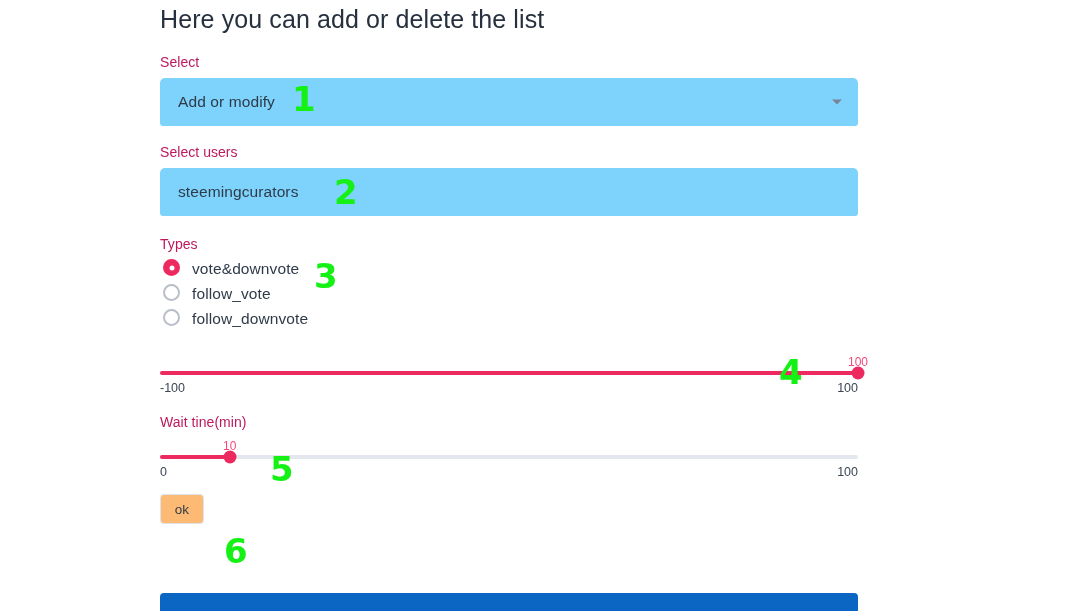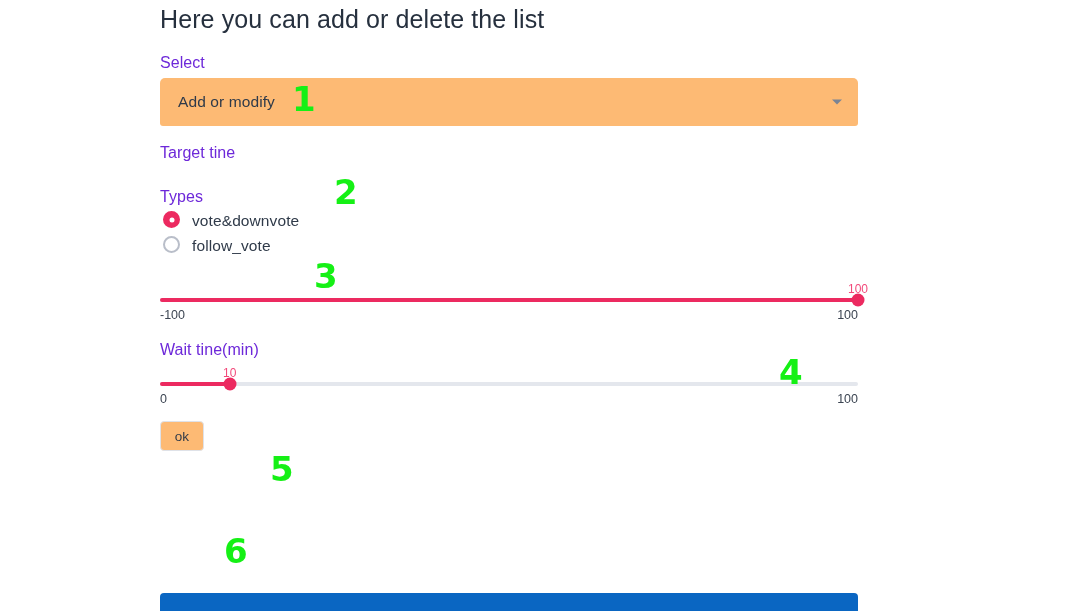--- a/index.html
+++ b/index.html
@@ -37,32 +37,32 @@
     color: #26303e;
     letter-spacing: 0.1px;
     margin: 0;
     padding-top: 4px;
     line-height: 30px;
     white-space: nowrap;
   }
 
   
   .field-label {
-    font-size: 16px;
-    color: #6d28d9;
+    font-size: 14px;
+    color: #be185d;
     line-height: 15px;
     letter-spacing: 0.05px;
   }
 
   
   .filled-field {
     position: relative;
     width: 698px;
     height: 48px;
-    background: #fdba74;
+    background: #7dd3fc;
     border-radius: 5px 5px 3px 3px;
     display: flex;
     align-items: center;
     padding: 0 18px;
   }
   .filled-field .value {
     font-size: 15.5px;
     color: #2f3a49;
     letter-spacing: 0.1px;
     line-height: 20px;
@@ -219,37 +219,44 @@
 
     <div style="height:21px"></div>
     <div class="field-label">Select</div>
     <div style="height:8px"></div>
     <div class="filled-field">
       <span class="value">Add or modify</span>
       <span class="chevron-down"></span>
     </div>
 
     <div style="height:19px"></div>
-    <div class="field-label">Target tine</div>
+    <div class="field-label">Select users</div>
     <div style="height:8px"></div>
+    <div class="filled-field">
+      <span class="value">steemingcurators</span>
+    </div>
 
     <div style="height:21px"></div>
     <div class="field-label">Types</div>
     <div style="height:7px"></div>
 
     <div class="radio-row checked">
       <span class="radio-mark"></span>
       <span class="radio-label">vote&amp;downvote</span>
     </div>
 
     <div class="radio-row">
       <span class="radio-mark"></span>
       <span class="radio-label">follow_vote</span>
     </div>
 
+    <div class="radio-row">
+      <span class="radio-mark"></span>
+      <span class="radio-label">follow_downvote</span>
+    </div>
 
     <div style="height:17px"></div>
 
     <div class="slider-block" style="margin-top:4px;">
       <div style="position:relative;height:16px;">
         <span class="slider-value" id="vote-slider-value" style="left: 100%;">100</span>
       </div>
       <div class="slider-track">
         <div class="slider-fill" id="vote-slider-fill" style="width: 100%;"></div>
         <div class="slider-thumb" id="vote-slider-thumb" style="left: 100%;"></div>

